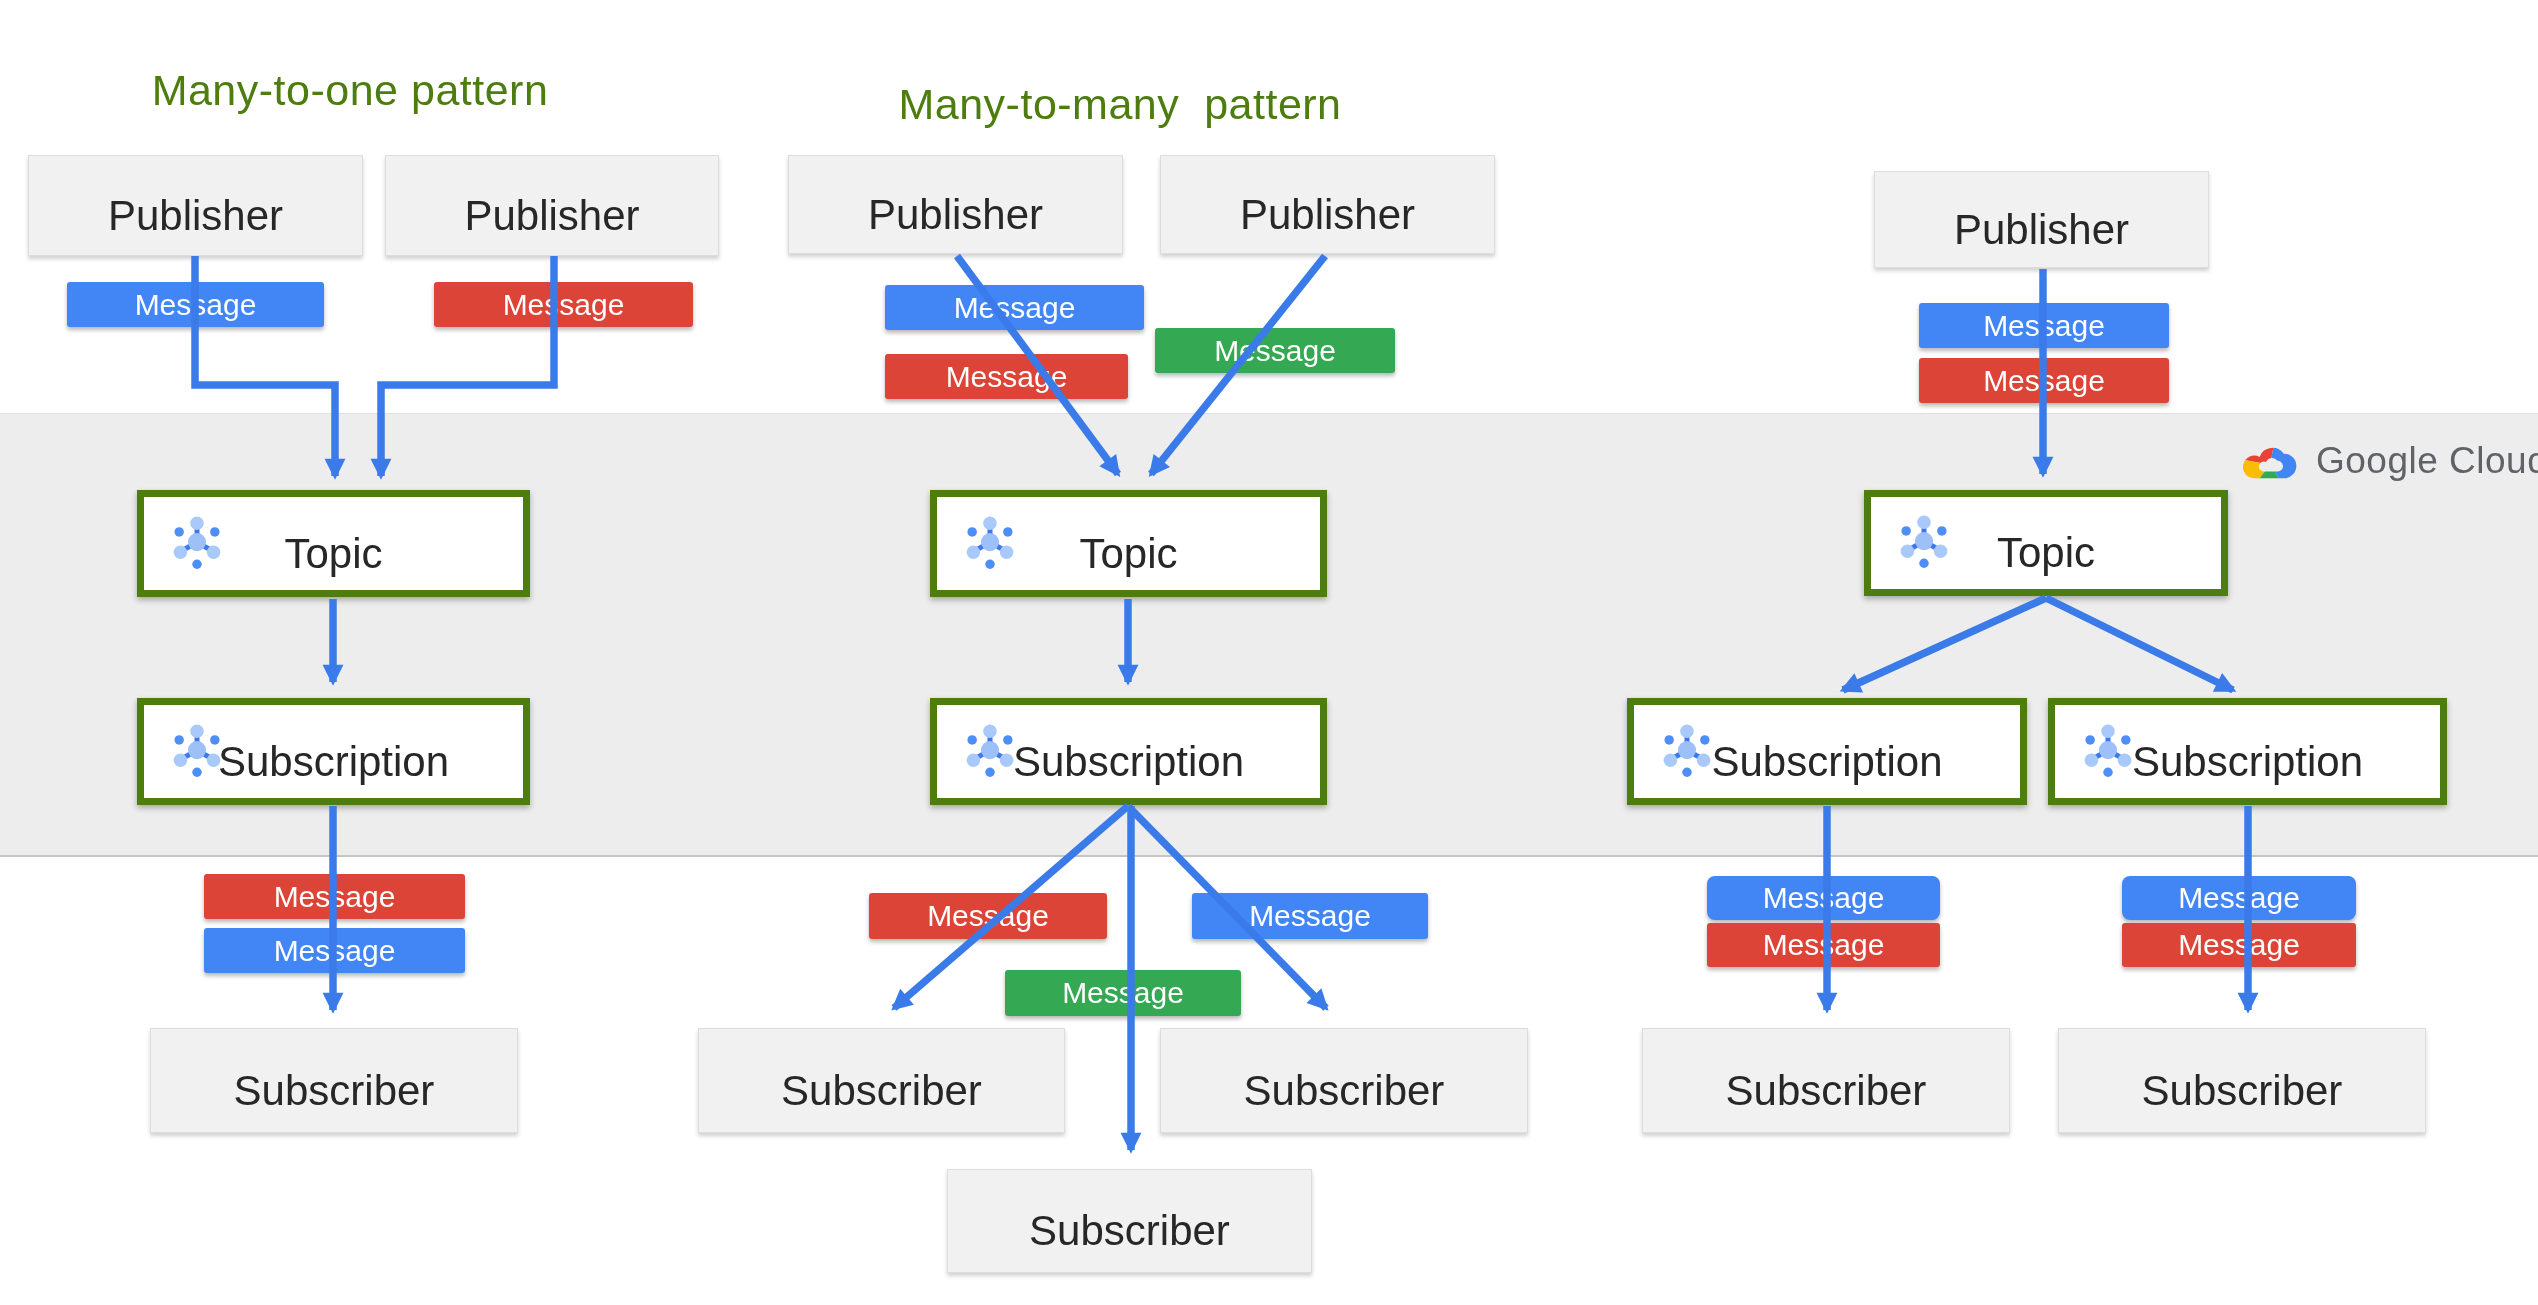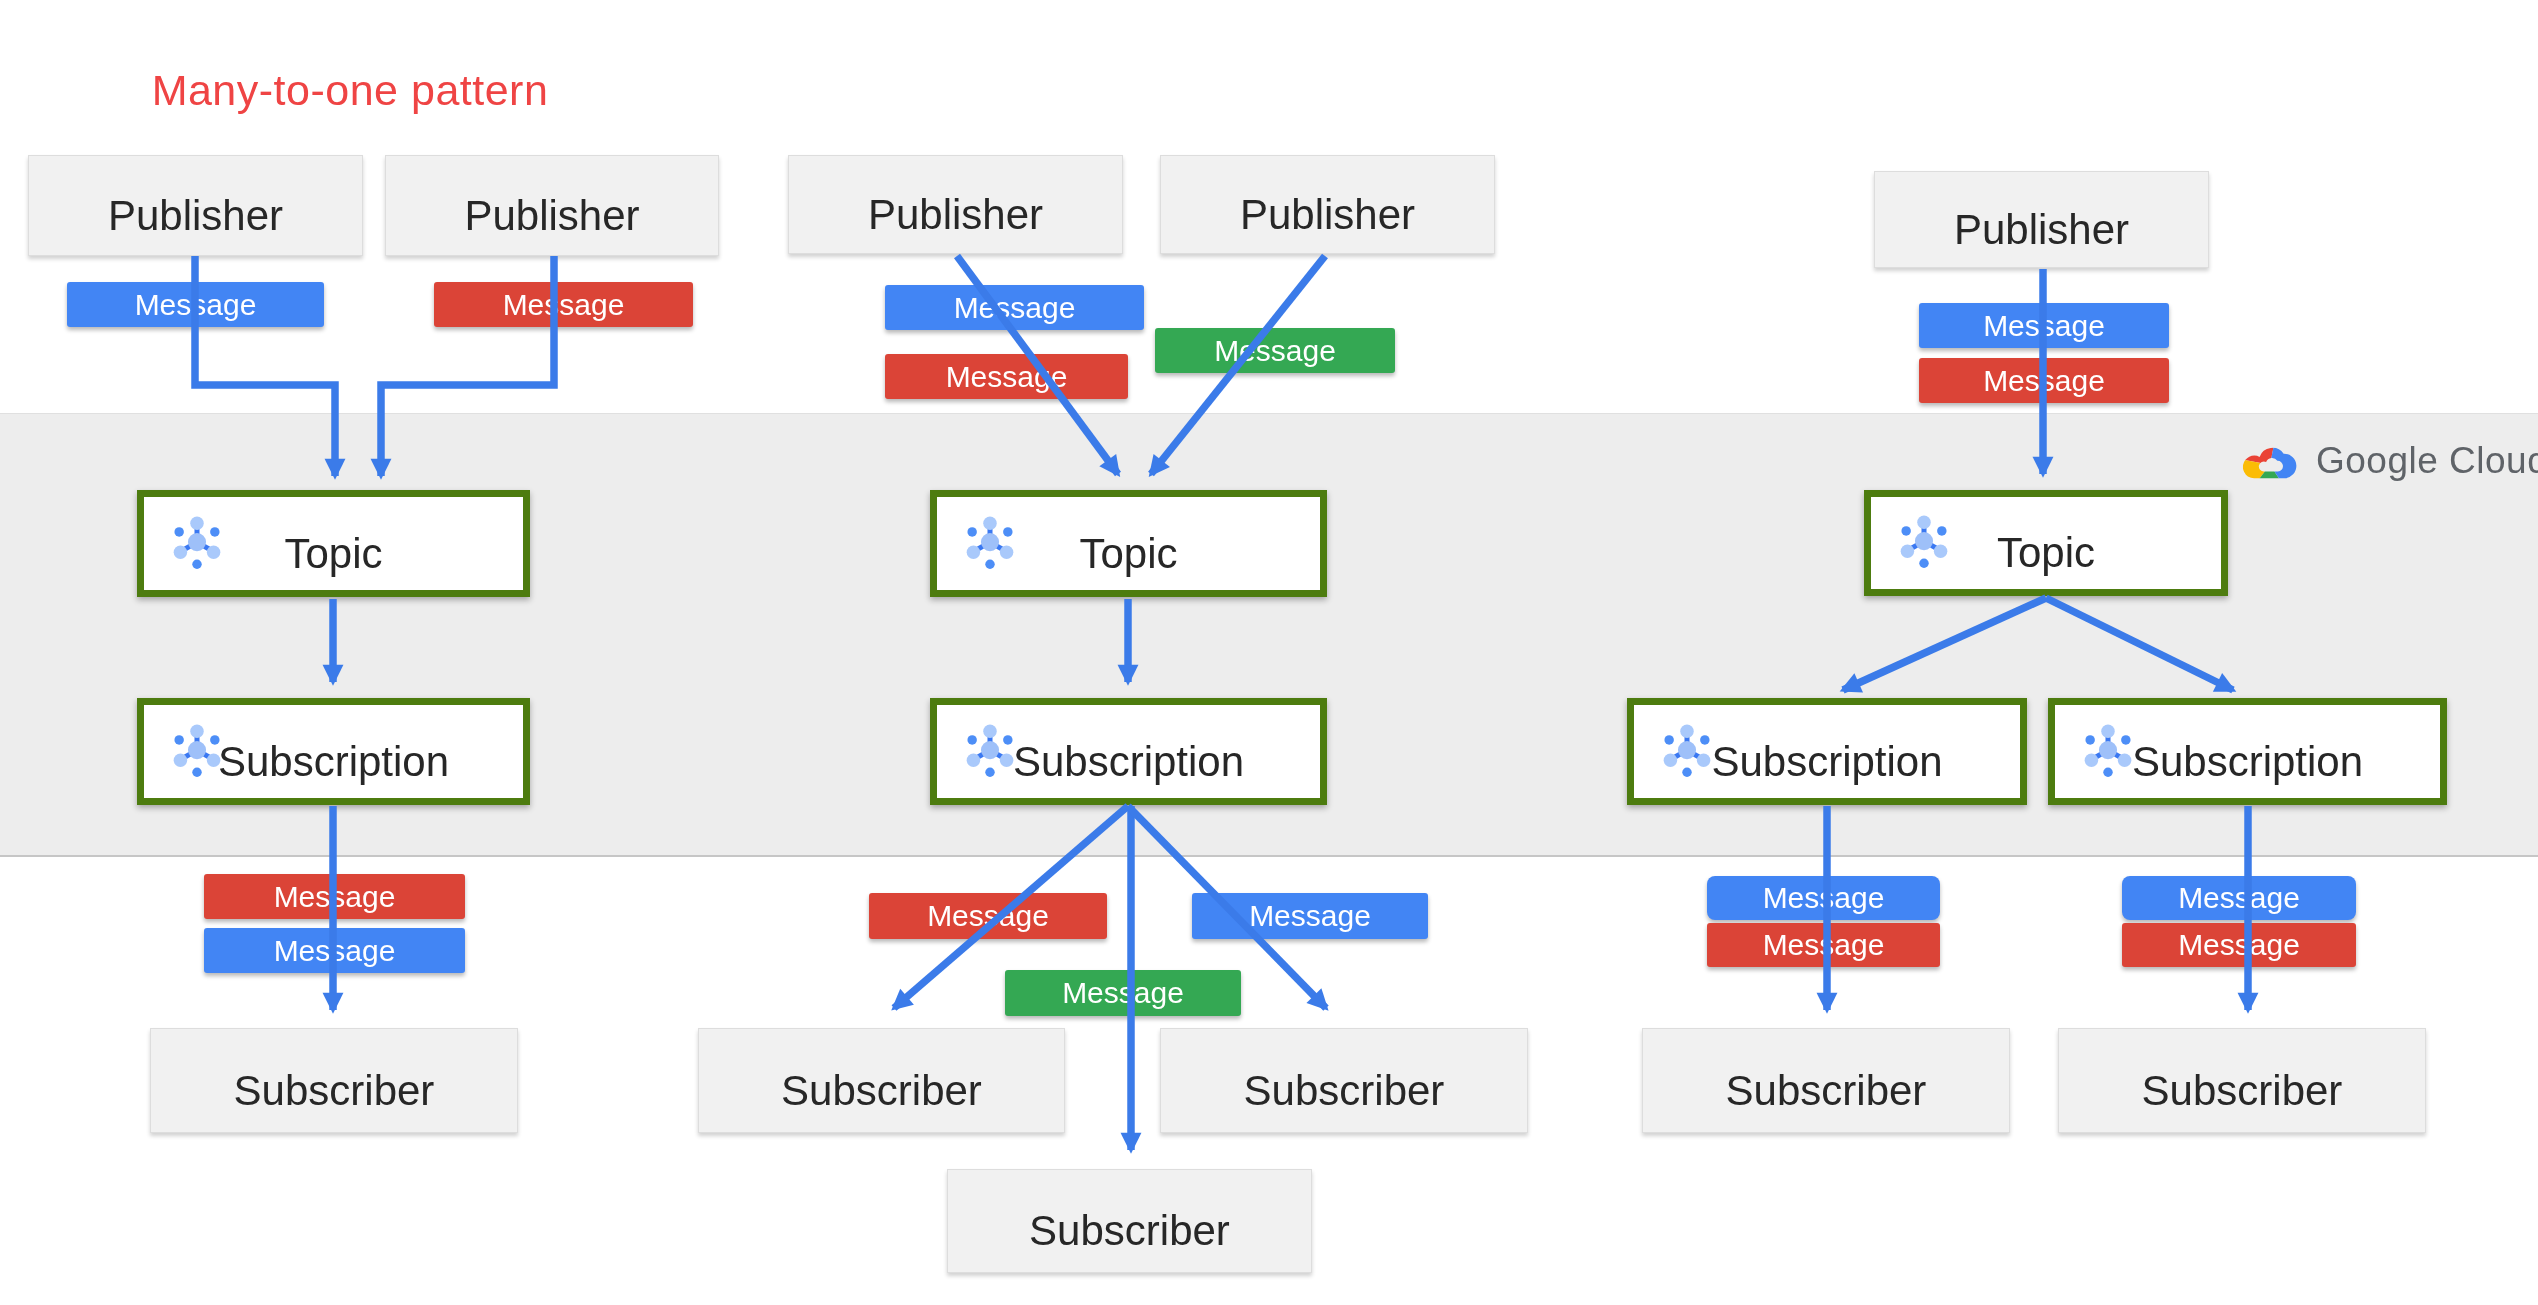--- a/index.html
+++ b/index.html
@@ -1,20 +1,20 @@
 <!DOCTYPE html>
 <html><head>
 <meta charset="utf-8">
 <style>
   html,body{margin:0;padding:0;background:#FFFFFF;}
   .canvas{position:relative;width:2538px;height:1305px;background:#FFFFFF;overflow:hidden;
           font-family:"Liberation Sans", sans-serif;}
   .band{position:absolute;left:0;top:413px;width:2538px;height:441px;background:#EDEDED;
         border-top:1px solid #E0E0E0;border-bottom:2px solid #C6C6C6;}
-  .title{position:absolute;font-size:43px;color:#ef4444;text-align:center;white-space:pre;
+  .title{position:absolute;font-size:43px;color:#4d7c0f;text-align:center;white-space:pre;
          letter-spacing:0.5px;}
   .box{position:absolute;box-sizing:border-box;display:flex;align-items:center;justify-content:center;
        font-size:42px;color:#272727;}
   .box.plain{background:#F1F1F1;border:1px solid #DDDDDD;box-shadow:0 3px 4px rgba(0,0,0,0.18);}
   .box.service{background:#FFFFFF;border:7px solid #4d7c0f;box-shadow:0 3px 6px rgba(0,0,0,0.30);}
   .box .icon{position:absolute;left:26px;top:50%;transform:translateY(-50%);width:54px;height:58px;}
   .box .lbl{width:100%;text-align:center;margin-top:20px;}
   .badge{position:absolute;box-sizing:border-box;display:flex;align-items:center;justify-content:center;
          color:#FFFFFF;font-size:30px;border-radius:3px;box-shadow:0 3px 4px rgba(0,0,0,0.28);}
   .badge.blue{background:#4285F4;}
@@ -56,20 +56,21 @@
       </g>
     </symbol>
   </defs>
 </svg>
 
 <div class="canvas">
 
   <div class="band"></div>
 
   <div class="title" style="left:140px;top:66px;width:420px;">Many-to-one pattern</div>
+  <div class="title" style="left:890px;top:80px;width:460px;">Many-to-many  pattern</div>
 
   <div class="badge blue" style="left:67px;top:282px;width:257px;height:45px;">Message</div>
   <div class="badge red" style="left:434px;top:282px;width:259px;height:45px;">Message</div>
   <div class="badge red" style="left:204px;top:874px;width:261px;height:45px;">Message</div>
   <div class="badge blue" style="left:204px;top:928px;width:261px;height:45px;">Message</div>
 
   <div class="badge blue" style="left:885px;top:285px;width:259px;height:45px;">Message</div>
   <div class="badge red" style="left:885px;top:354px;width:243px;height:45px;">Message</div>
   <div class="badge green" style="left:1155px;top:328px;width:240px;height:45px;">Message</div>
   <div class="badge red" style="left:869px;top:893px;width:238px;height:46px;">Message</div>

